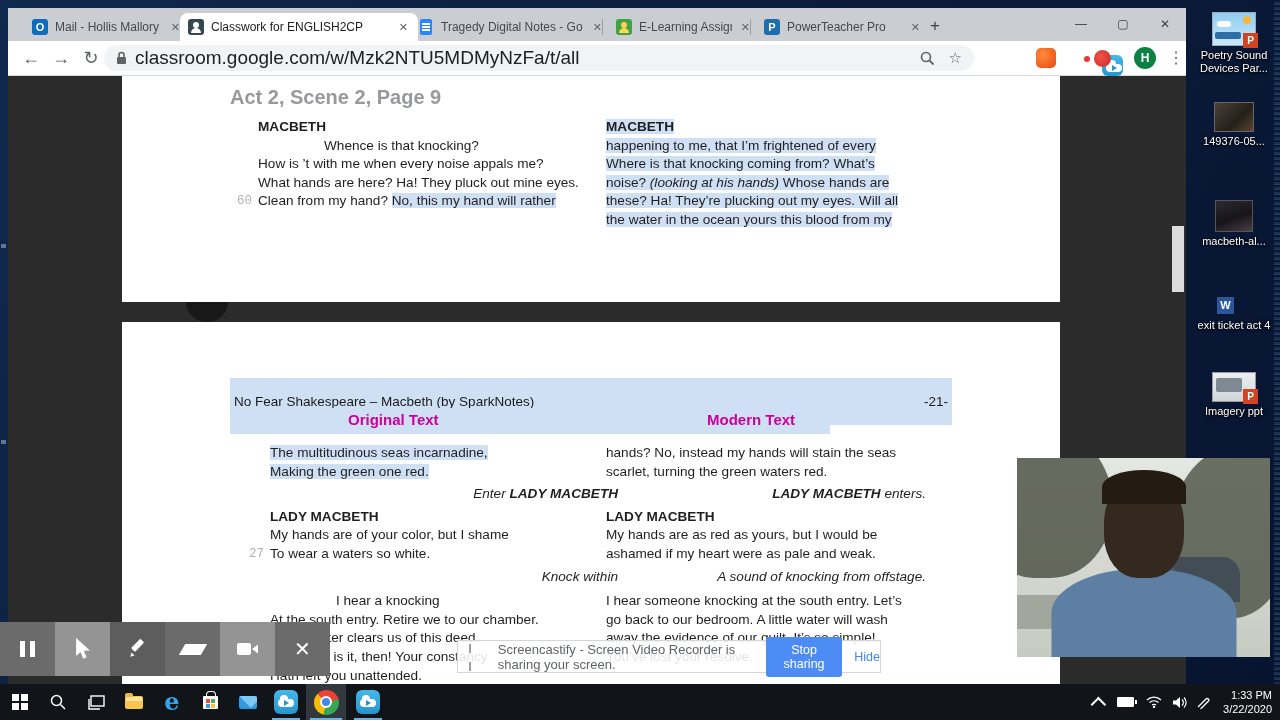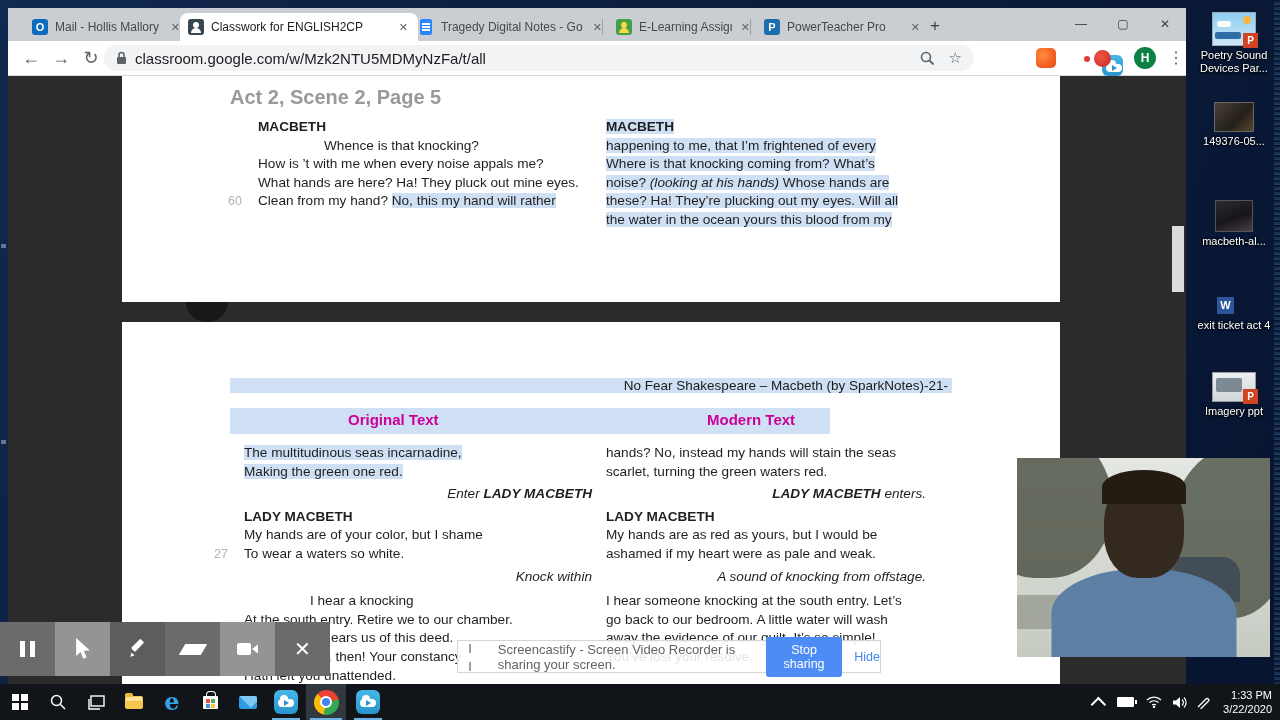--- a/index.html
+++ b/index.html
@@ -28,44 +28,44 @@
   .fav-person{position:absolute;left:5px;top:3px;width:6px;height:6px;border-radius:50%;background:#fff;}
   .fav-person2{position:absolute;left:3px;top:9px;width:10px;height:5px;border-radius:5px 5px 0 0;background:#fff;}
   .fav-classroom2 .fav-person,.fav-classroom2 .fav-person2{background:#ffd54f;}
   .fav-docs{background:#2a84fc;border-radius:2px;width:12px;margin:0 2px;}
   .fav-docs i{position:absolute;left:2px;right:2px;height:1.5px;background:#fff;}
   .fav-pt{background:#1b6fae;color:#fff;font-weight:bold;font-size:11px;text-align:center;line-height:16px;border-radius:3px;}
   .toolbar{position:relative;height:34px;background:#fff;border-bottom:1px solid #d6d9dc;display:flex;align-items:center;}
   .navic{font-size:18px;color:#5f6368;width:30px;text-align:center;}
   .omni{position:absolute;left:96px;top:4px;width:870px;height:26px;border-radius:14px;background:#f1f3f4;
     display:flex;align-items:center;padding:0 12px;box-sizing:border-box;}
-  .url{font-size:15px;color:#202124;margin-left:8px;flex:1;}
+  .url{font-size:19px;color:#202124;margin-left:8px;flex:1;}
   .omni .right-ic{color:#5f6368;font-size:15px;margin-left:14px;}
   .ext{position:absolute;top:7px;width:20px;height:20px;border-radius:5px;}
   .avatar{position:absolute;top:6px;width:22px;height:22px;border-radius:50%;background:#0d8043;color:#fff;
     font-size:12px;font-weight:bold;text-align:center;line-height:22px;}
   .kebab{position:absolute;top:7px;font-size:16px;color:#5f6368;}
   
   .content{position:absolute;left:0;top:68px;width:1178px;height:608px;background:#2b2b2b;overflow:hidden;}
   .gap-circle{position:absolute;left:178px;top:206px;width:42px;height:40px;border-radius:50%;background:#181818;}
   .page{position:absolute;left:114px;width:938px;background:#fff;z-index:2;}
   .p1{top:0;height:226px;}
   .p2{top:246px;height:363px;}
   .doc-heading{position:absolute;left:108px;top:10px;font-size:20px;font-weight:bold;color:#97999c;}
   .dcol{position:absolute;font-size:13.6px;color:#1f1f1f;}
   .dline{line-height:18.6px;white-space:nowrap;position:relative;}
   .speaker{font-weight:bold;}
   .ind{padding-left:66px;}
-  .lnum{position:absolute;left:-30px;width:24px;color:#b3b3b3;font-size:12.5px;}
+  .lnum{position:absolute;left:-30px;width:24px;text-align:right;color:#b3b3b3;font-size:12.5px;font-family:Liberation Mono, monospace;}
   .hl{background:#cfe0f5;}
   .stage{text-align:right;font-style:italic;margin:4px 0;}
   .stage b{font-weight:bold;}
   .gap6{margin-top:6px;}
-  .p2head{position:absolute;left:108px;top:56px;width:722px;display:flex;justify-content:flex-end;
-    background:#cfe0f5;font-size:13.5px;color:#1a1a1a;padding:0 4px;box-sizing:border-box;}
+  .p2head{position:absolute;left:108px;top:56px;width:722px;display:flex;justify-content:space-between;
+    background:#cfe0f5;font-size:13.5px;color:#1a1a1a;padding:16px 4px;box-sizing:border-box;}
   .p2band{position:absolute;left:108px;top:86px;width:600px;height:26px;background:#cfe0f5;}
   .coltitle{position:absolute;top:3px;font-size:15px;font-weight:bold;color:#cc0099;}
   .ibeam{position:absolute;left:936px;top:170px;width:2px;height:13px;background:#3a3a3a;}
   .ibeam:before,.ibeam:after{content:"";position:absolute;left:-3px;width:8px;height:1.6px;background:#3a3a3a;}
   .ibeam:before{top:-1px;} .ibeam:after{bottom:-1px;}
   .sb-thumb{position:absolute;right:2px;top:150px;width:12px;height:66px;background:#dcdcdc;z-index:3;}
   
   .rec{position:absolute;left:0;top:622px;height:54px;display:flex;z-index:20;}
   .rec .tool{width:55px;height:54px;display:flex;align-items:center;justify-content:center;}
   .t-a{background:#6b6b6b;} .t-b{background:#949494;} .t-c{background:#5d5d5d;}
@@ -223,21 +223,21 @@
       <div class="ext" style="left:1086px;width:17px;height:17px;top:9px;border-radius:50%;background:radial-gradient(circle at 40% 40%,#f05545,#c62828);"></div>
       <div class="ext" style="left:1076px;width:6px;height:6px;top:15px;border-radius:50%;background:#e53935;"></div>
       <div class="avatar" style="left:1126px;">H</div>
       <div class="kebab" style="left:1160px;">⋮</div>
     </div>
 
     <div class="content">
       <div class="gap-circle"></div>
 
       <div class="page p1">
-        <div class="doc-heading">Act 2, Scene 2, Page 5</div>
+        <div class="doc-heading">Act 2, Scene 2, Page 9</div>
         <div class="dcol" style="left:136px;top:42px;width:348px;">
           <div class="dline speaker">MACBETH</div>
           <div class="dline ind">Whence is that knocking?</div>
           <div class="dline">How is ’t with me when every noise appals me?</div>
           <div class="dline">What hands are here? Ha! They pluck out mine eyes.</div>
           <div class="dline"><span class="lnum">60</span></div>
           <div class="dline"><span>Clean from my hand? </span><span class="hl">No, this my hand will rather</span></div>
         </div>
         <div class="dcol" style="left:484px;top:42px;width:320px;">
           <div class="dline"><span class="hl speaker">MACBETH</span></div>
@@ -251,21 +251,21 @@
 
       <div class="page p2">
         <div class="p2head">
           <span>No Fear Shakespeare – Macbeth (by SparkNotes)</span>
           <span>-21-</span>
         </div>
         <div class="p2band">
           <span class="coltitle" style="left:118px;">Original Text</span>
           <span class="coltitle" style="left:477px;">Modern Text</span>
         </div>
-        <div class="dcol" style="left:122px;top:122px;width:348px;">
+        <div class="dcol" style="left:148px;top:122px;width:348px;">
           <div class="dline"><span class="hl">The multitudinous seas incarnadine,</span></div>
           <div class="dline"><span class="hl">Making the green one red.</span></div>
           <div class="dline stage"><i>Enter </i><b><i>LADY MACBETH</i></b></div>
           <div class="dline speaker">LADY MACBETH</div>
           <div class="dline">My hands are of your color, but I shame</div>
           <div class="dline"><span class="lnum">27</span><span>To wear a waters so white.</span></div>
           <div class="dline stage"><i>Knock within</i></div>
           <div class="dline ind gap6">I hear a knocking</div>
           <div class="dline">At the south entry. Retire we to our chamber.</div>
           <div class="dline">A little water clears us of this deed.</div>

